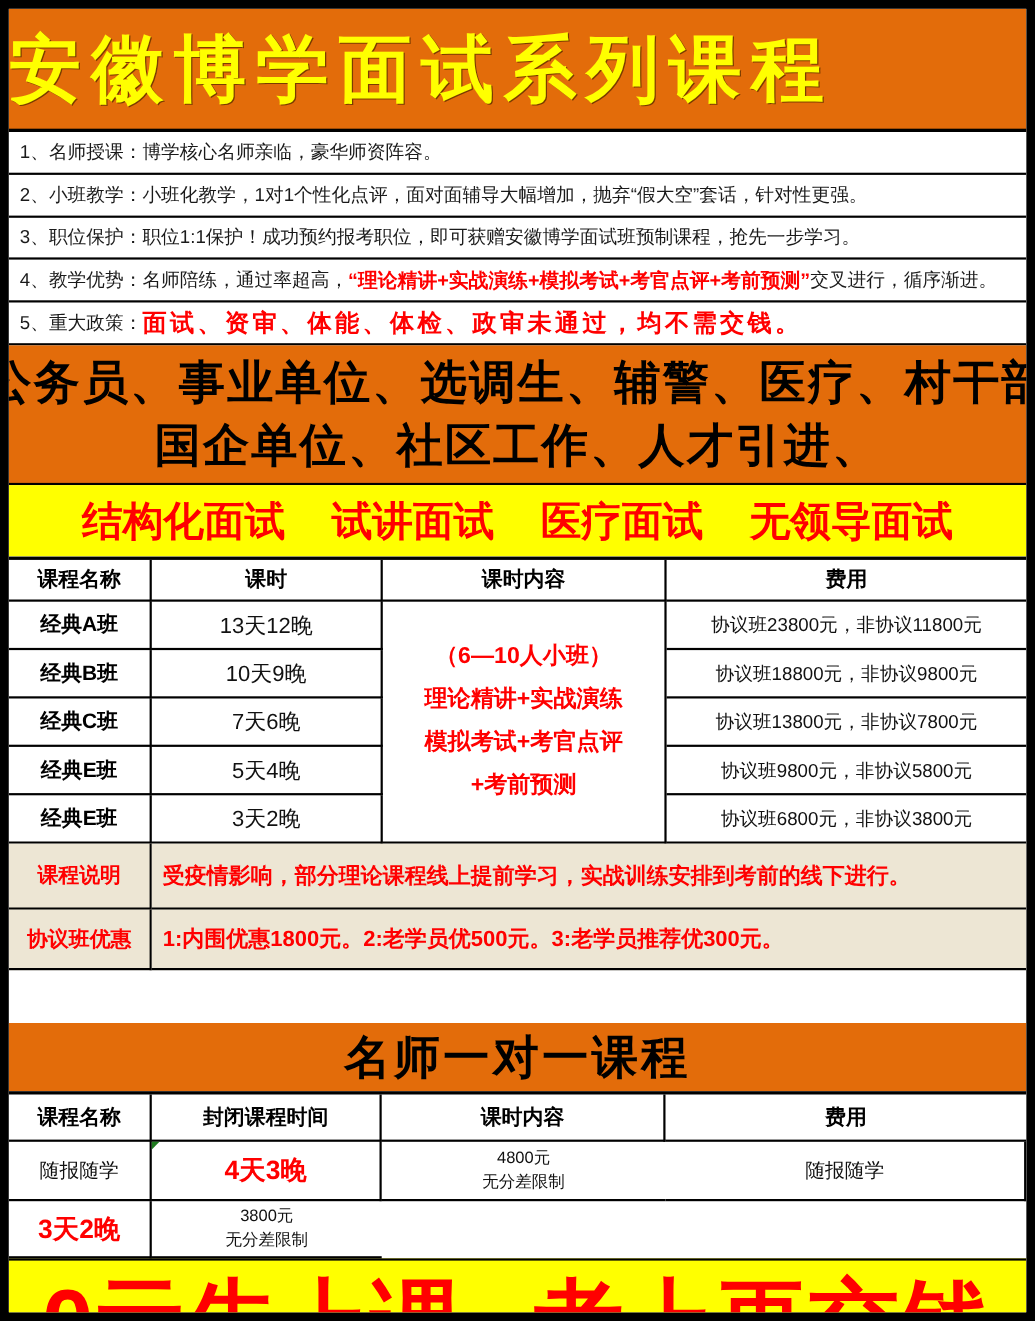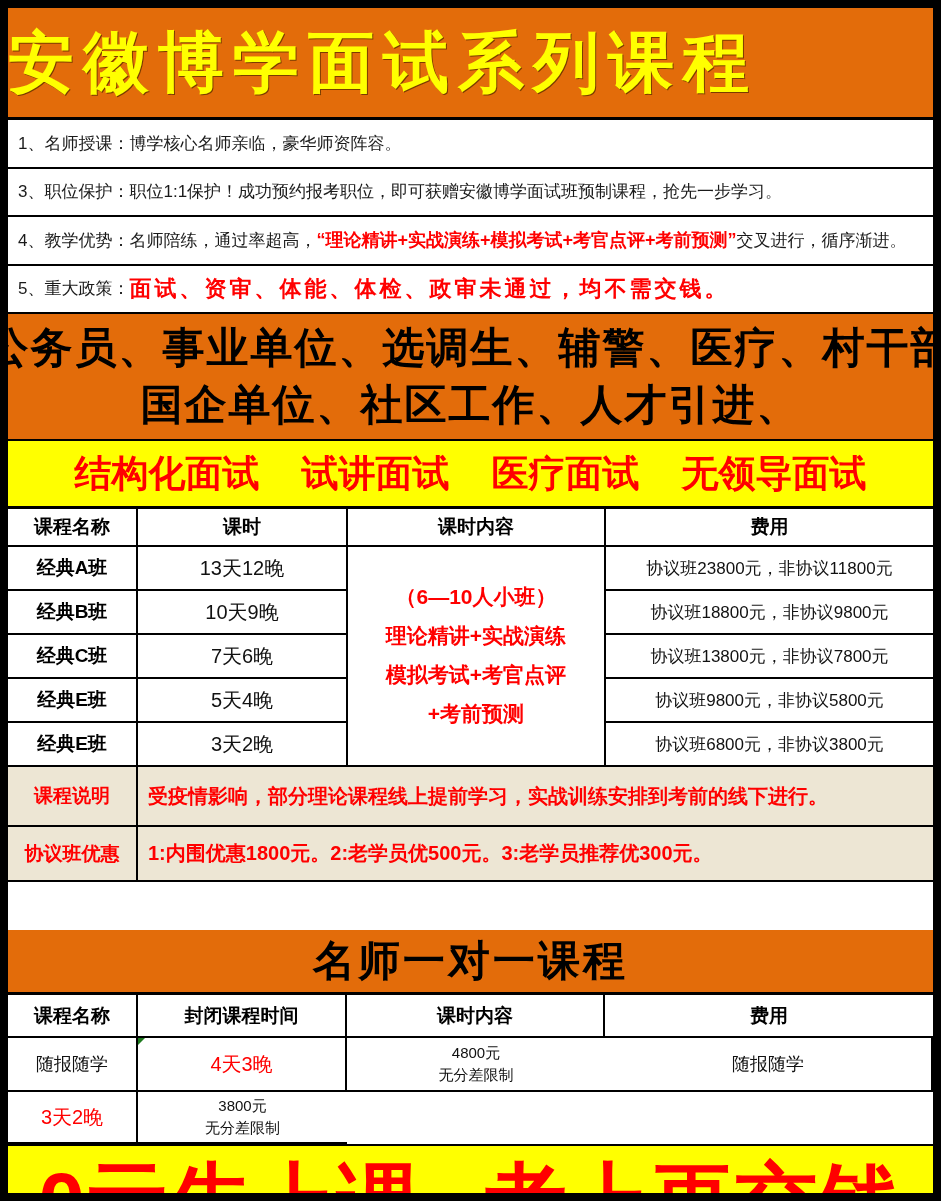--- a/index.html
+++ b/index.html
@@ -100,21 +100,21 @@
     display: flex; align-items: center; justify-content: center;
     color: #000; font-weight: bold; font-size: 42px; letter-spacing: 3px; margin-top: 48px;
   }
   .merged-names {
     grid-column: 1; grid-row: 2 / span 2;
     flex-direction: column; justify-content: space-around;
     padding: 14px 0;
     color: var(--red, #FF0000); font-weight: bold; font-size: 18px;
   }
   .schedule { font-size: 18px; color: #111; }
-  .hours-red { color: var(--red, #FF0000); font-weight: normal; font-size: 20px; position: relative; }
+  .hours-red { color: var(--red, #FF0000); font-weight: bold; font-size: 24px; position: relative; }
   .fee-two-line { flex-direction: column; font-size: 15px; color: #111; line-height: 1.5; }
   .corner-marker {
     position: absolute; top: 0; left: 0;
     width: 0; height: 0;
     border-top: 7px solid var(--marker_green, #1E7B1E);
     border-right: 7px solid transparent;
   }
   .cell { position: relative; }
   
   .footer-banner {
@@ -133,20 +133,23 @@
 
   <div class="title-banner">
     <div class="title-text">安徽博学面试系列课程</div>
   </div>
 
   <div class="rules">
     <div class="rule-row">
       <span>1、名师授课：博学核心名师亲临，豪华师资阵容。</span>
     </div>
     <div class="rule-row">
+      <span>2、小班教学：小班化教学，1对1个性化点评，面对面辅导大幅增加，抛弃“假大空”套话，针对性更强。</span>
+    </div>
+    <div class="rule-row">
       <span>3、职位保护：职位1:1保护！成功预约报考职位，即可获赠安徽博学面试班预制课程，抢先一步学习。</span>
     </div>
     <div class="rule-row">
       <span>4、教学优势：名师陪练，通过率超高，</span>
       <span class="rule-highlight">“理论精讲+实战演练+模拟考试+考官点评+考前预测”</span>
       <span>交叉进行，循序渐进。</span>
     </div>
     <div class="rule-row">
       <span>5、重大政策：</span>
       <span class="rule-highlight-big">面试、资审、体能、体检、政审未通过，均不需交钱。</span>

